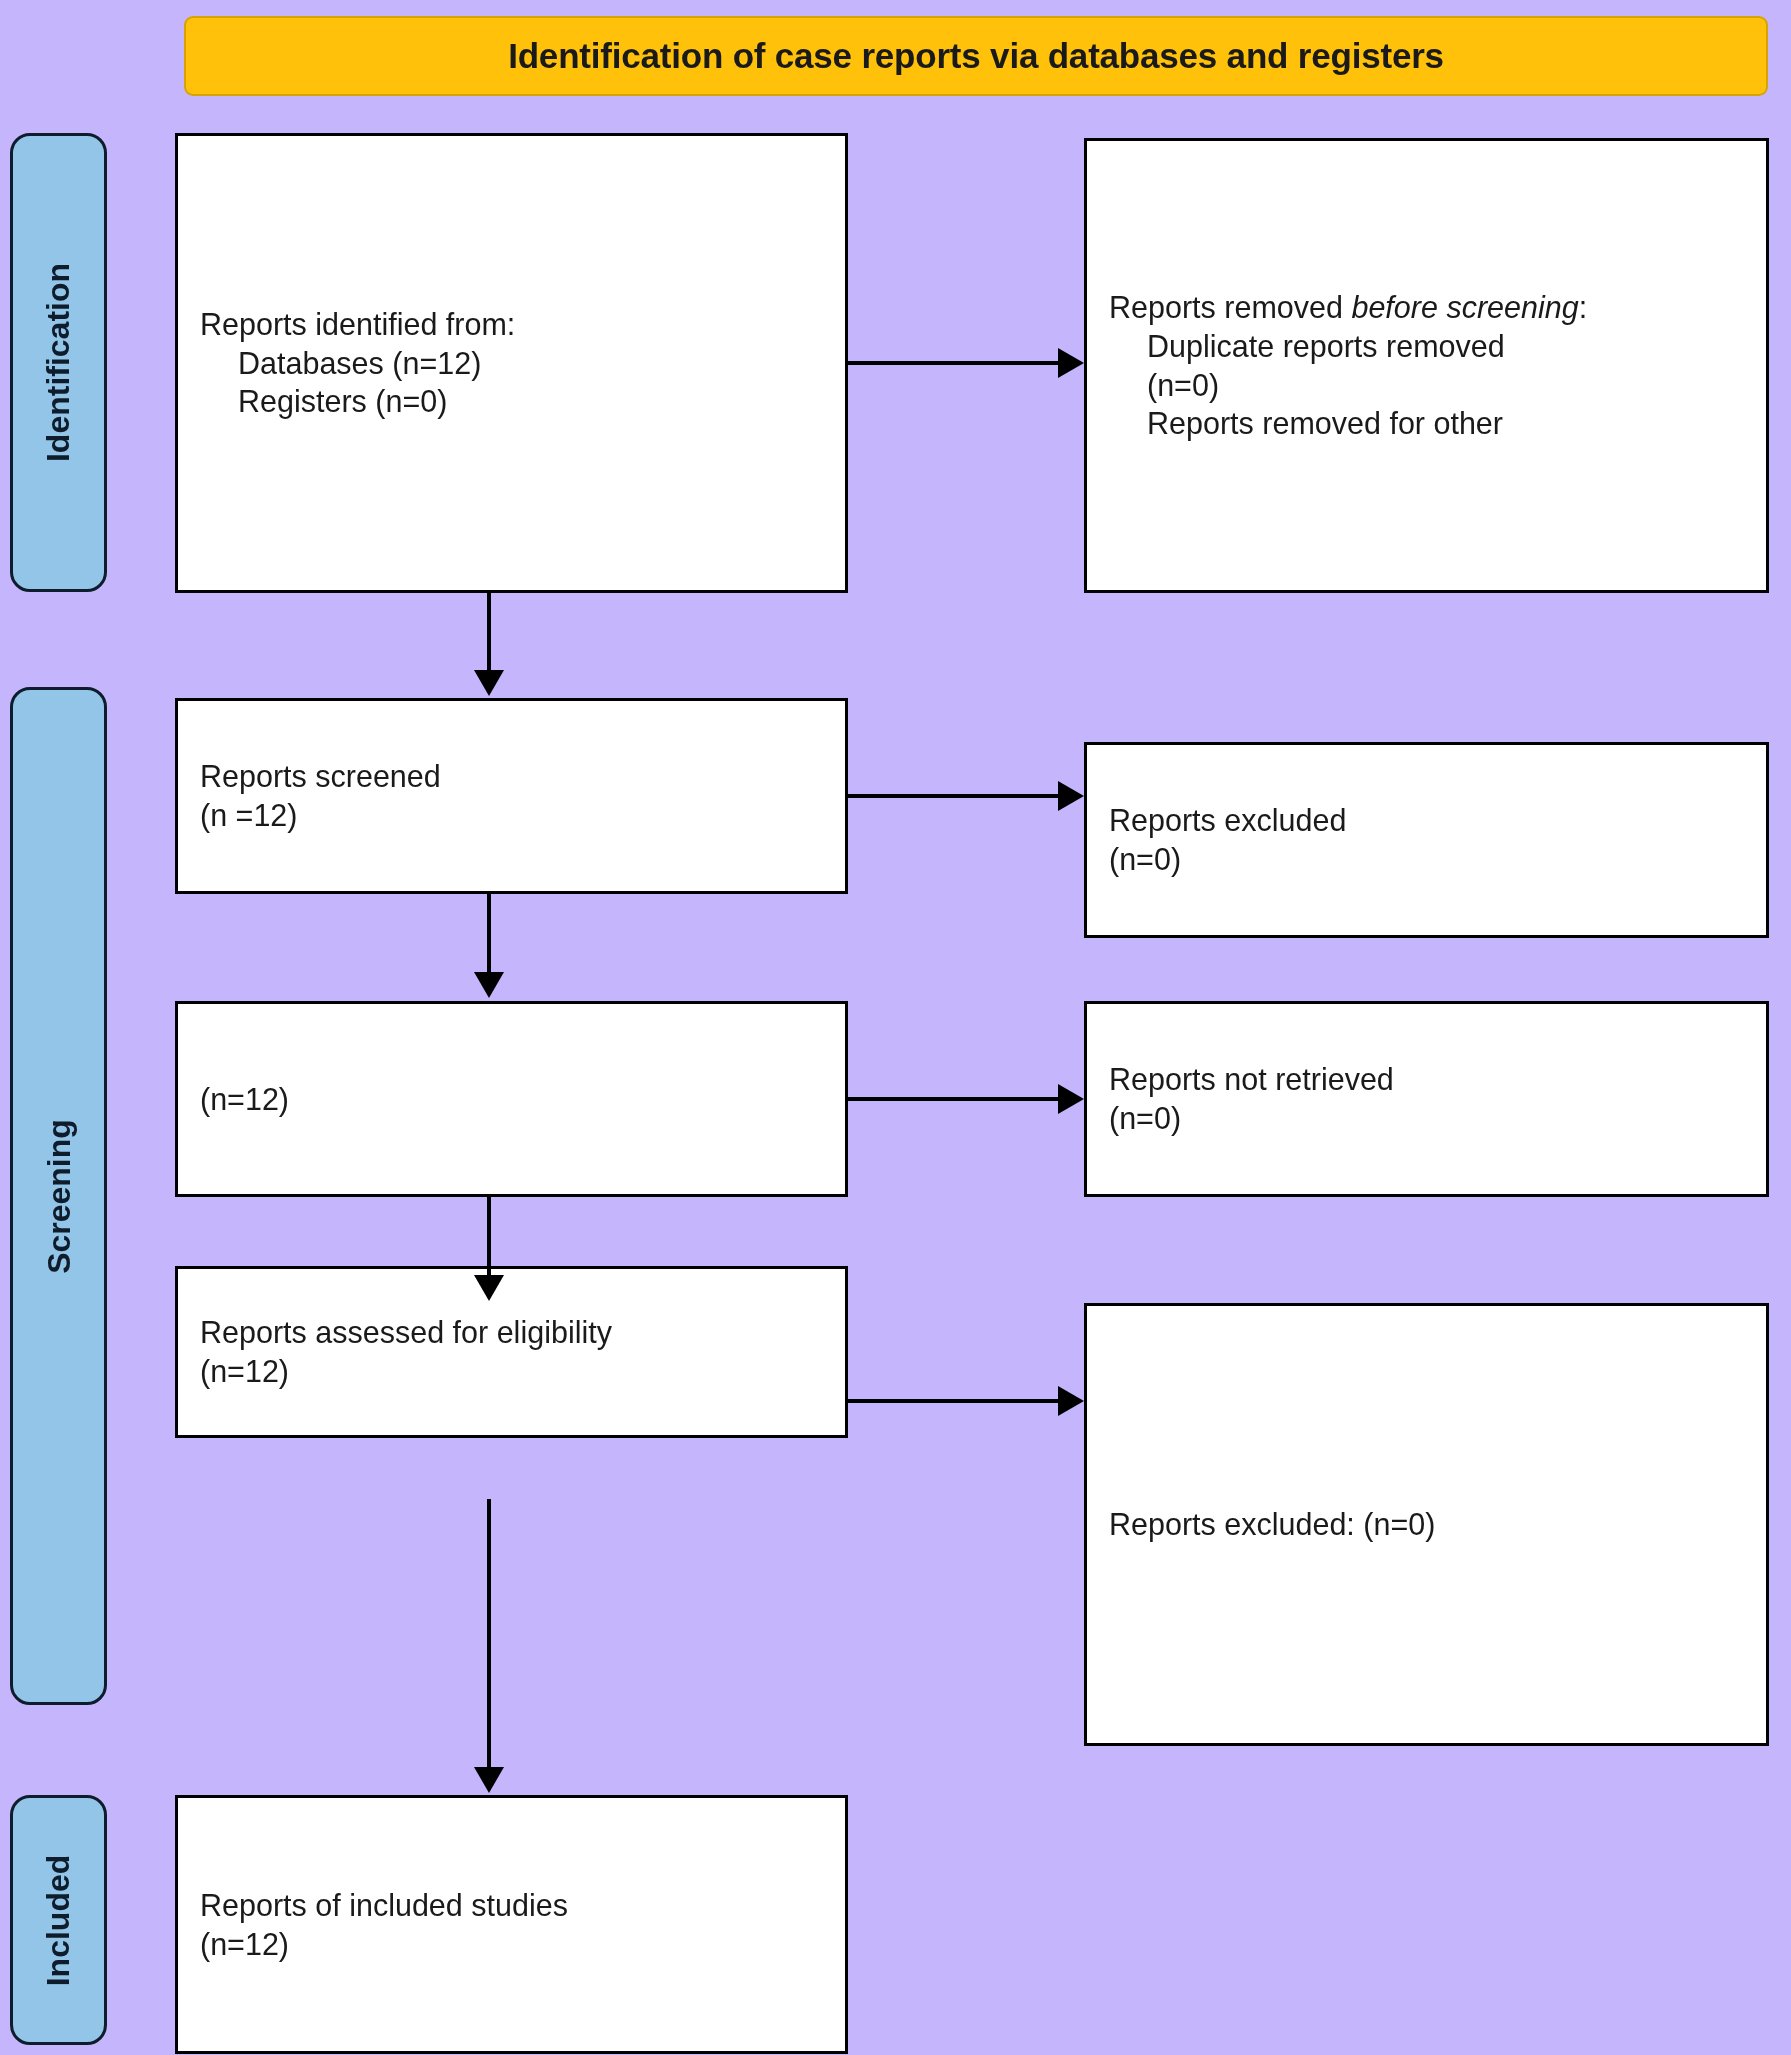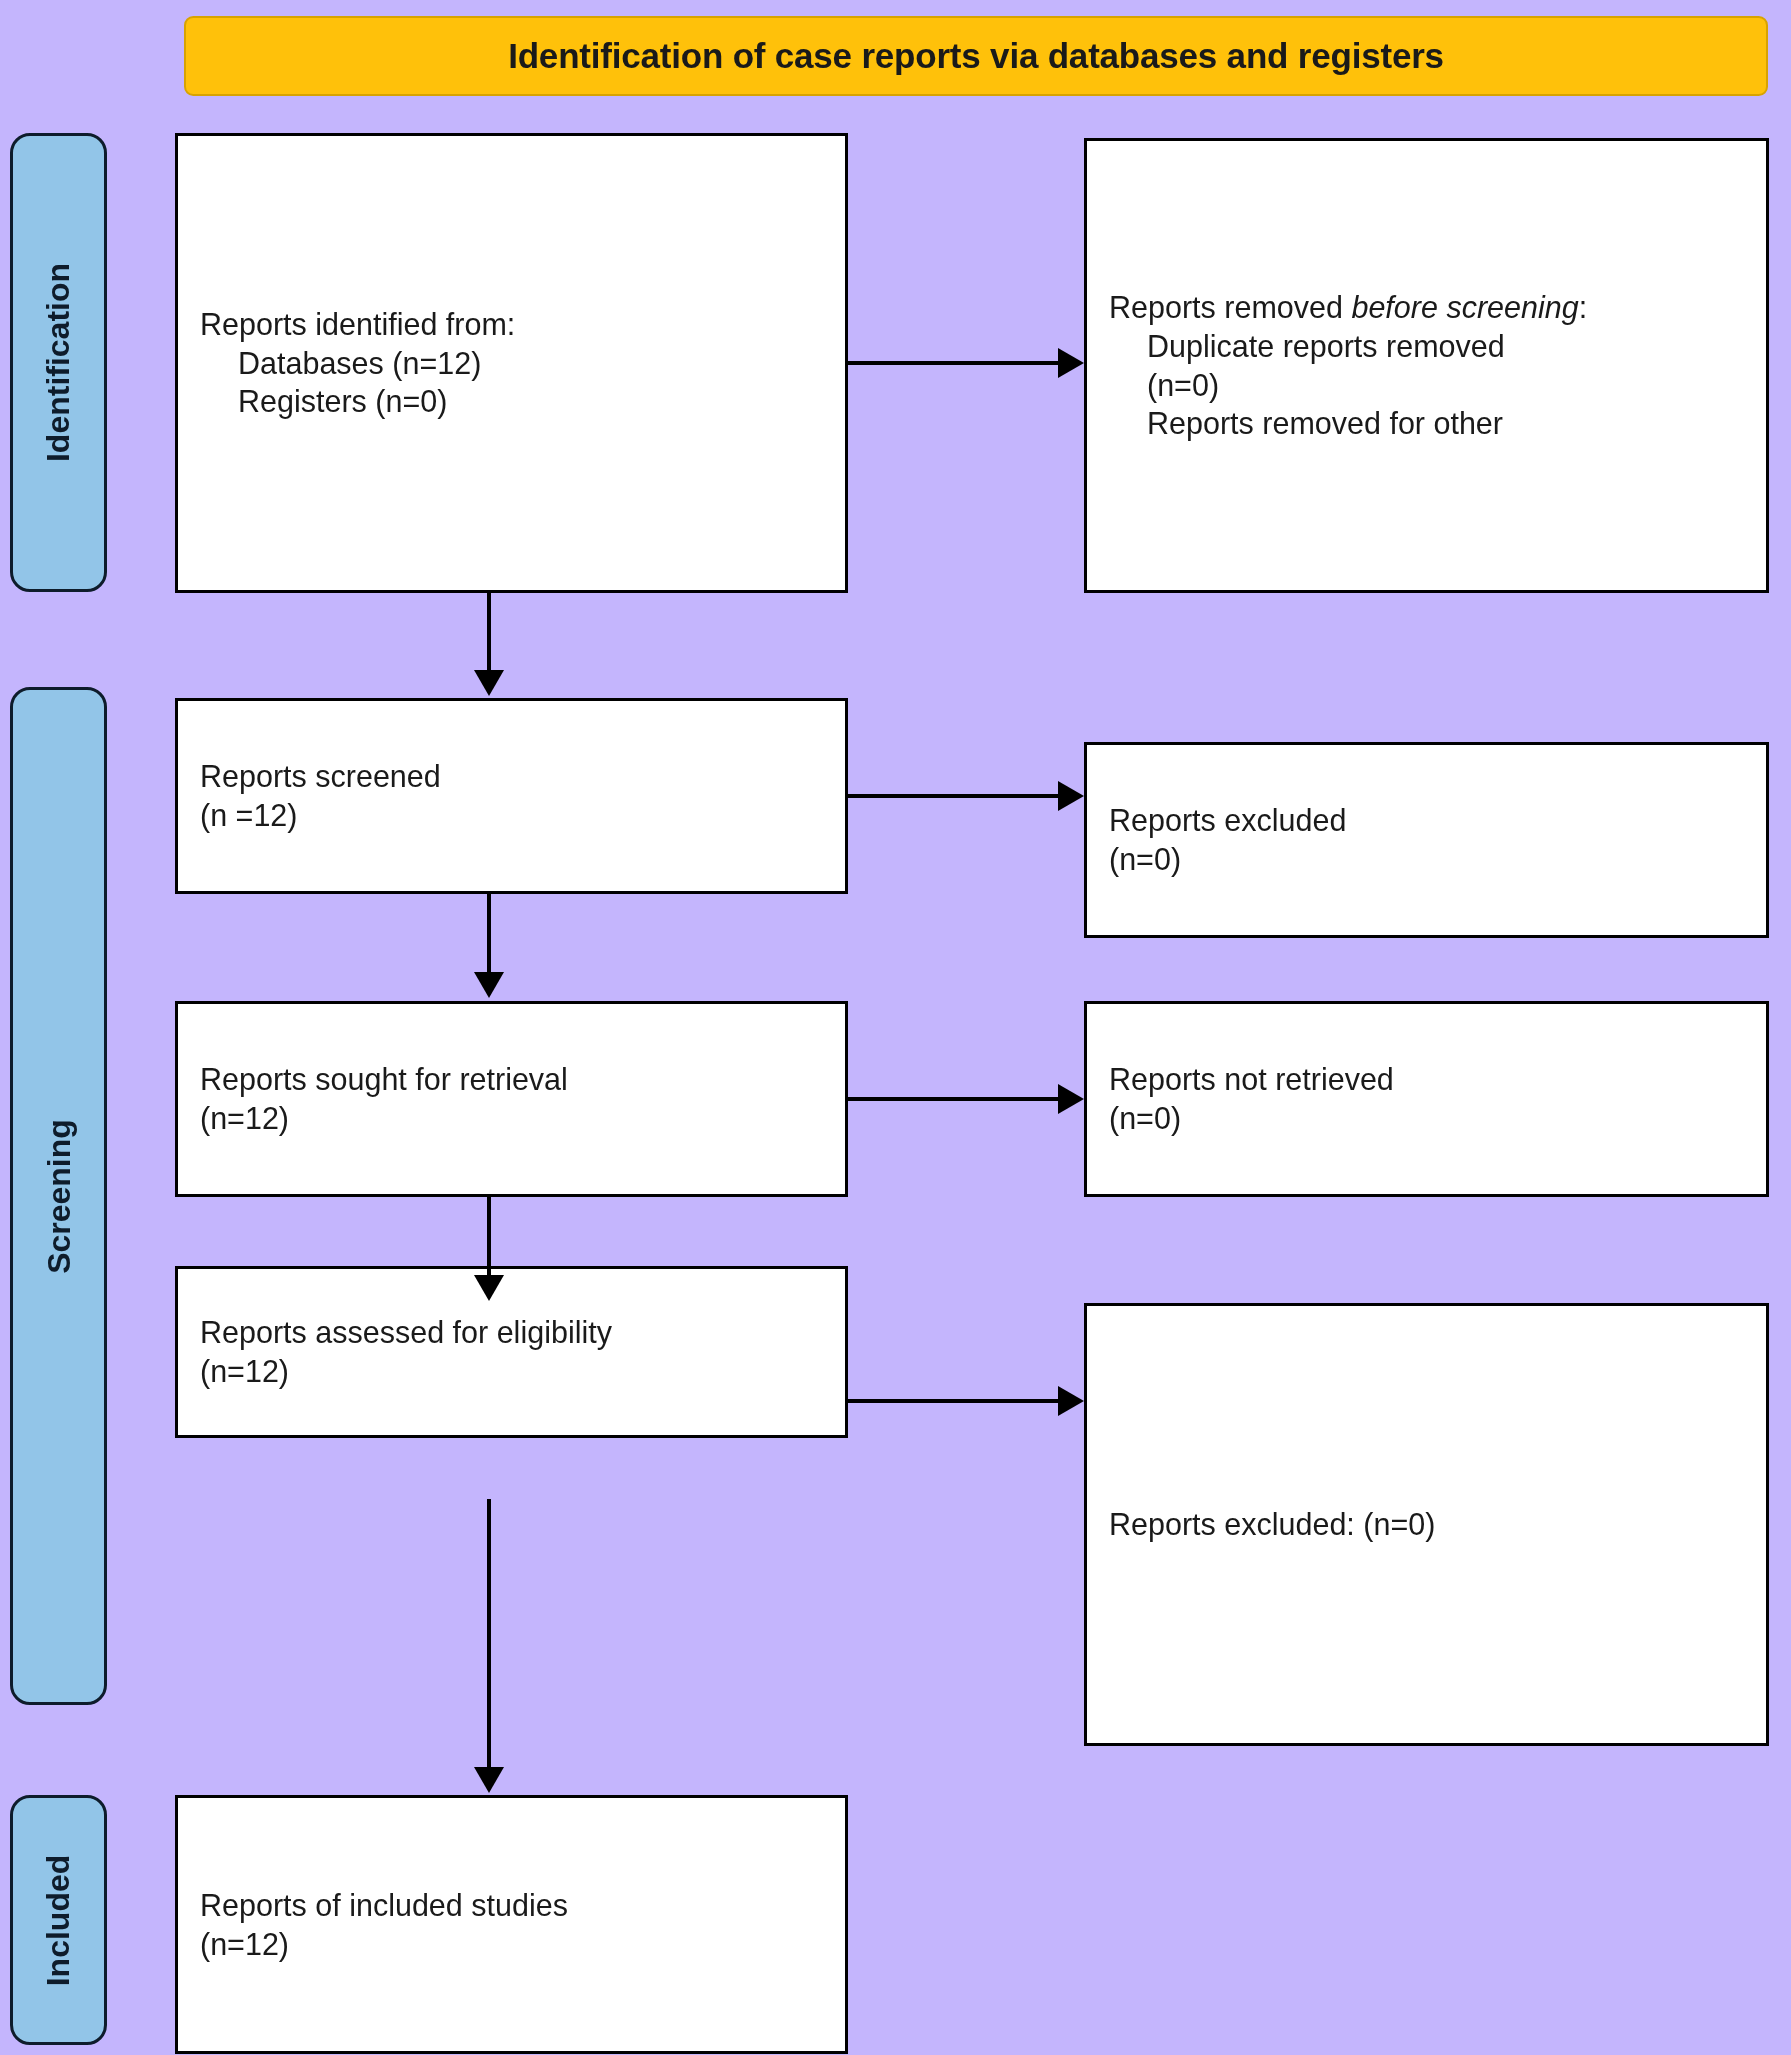--- a/index.html
+++ b/index.html
@@ -185,21 +185,20 @@
     <div class="line">Reports screened</div>
     <div class="line">(n =12)</div>
   </div>
 
   <div class="flow-box" id="box-excluded">
     <div class="line">Reports excluded</div>
     <div class="line">(n=0)</div>
   </div>
 
   <div class="flow-box" id="box-sought">
-    <div class="line">Reports sought for retrieval</div>
     <div class="line">(n=12)</div>
   </div>
 
   <div class="flow-box" id="box-not-retrieved">
     <div class="line">Reports not retrieved</div>
     <div class="line">(n=0)</div>
   </div>
 
   <div class="flow-box" id="box-assessed">
     <div class="line">Reports assessed for eligibility</div>

